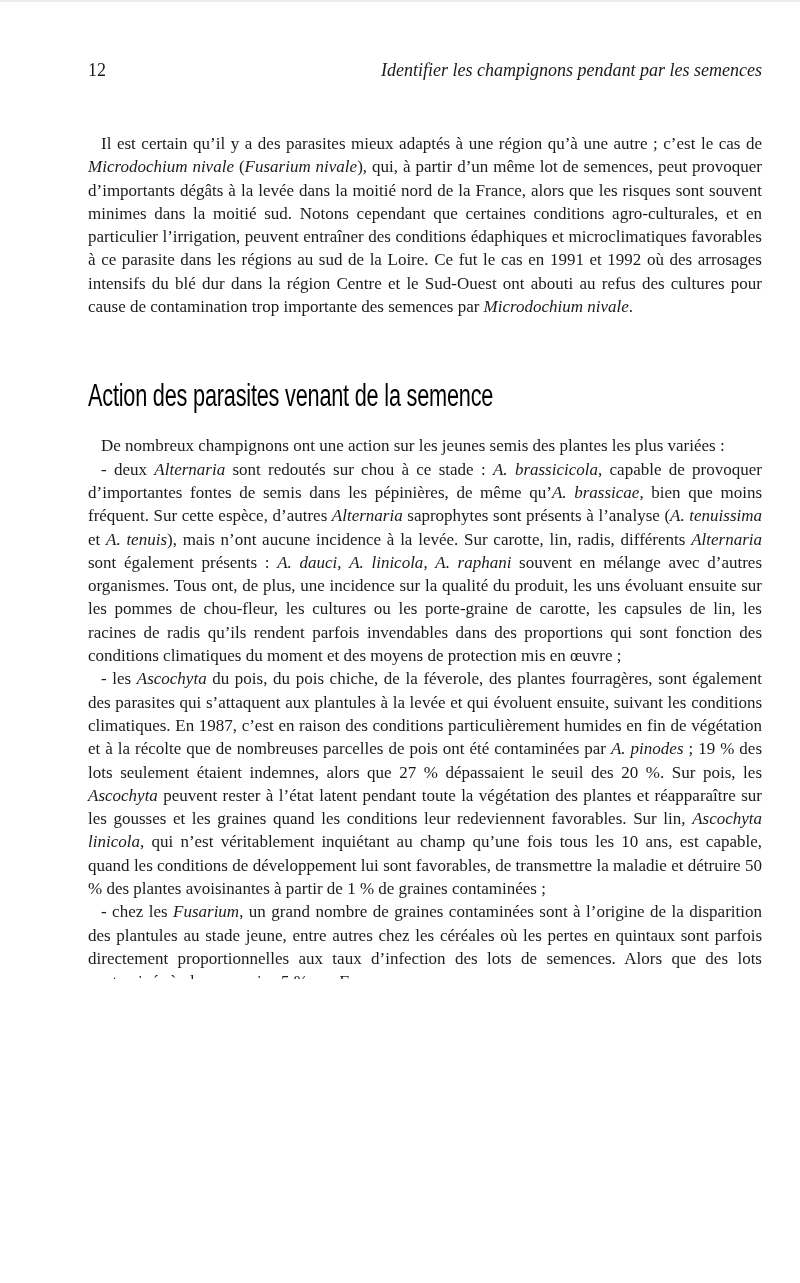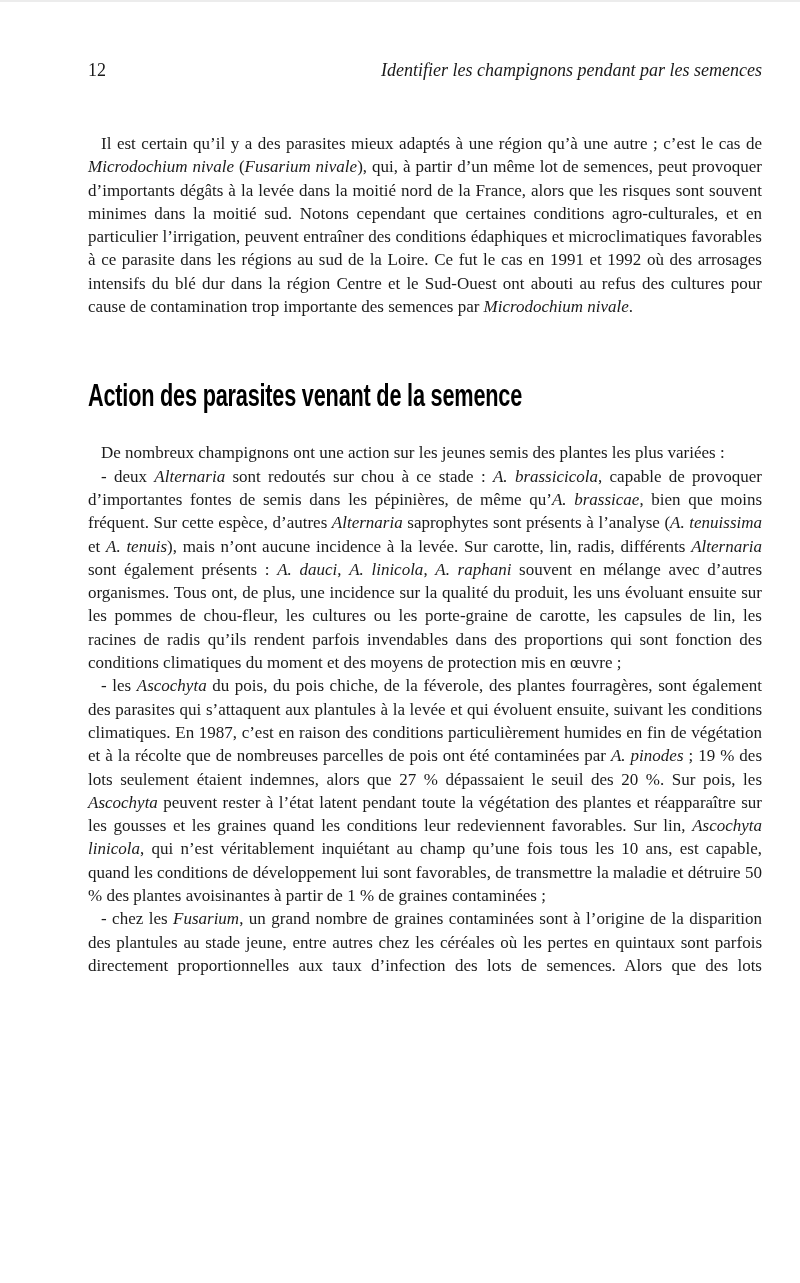--- a/index.html
+++ b/index.html
@@ -26,26 +26,26 @@
   .running-title { font-style: italic; }
   .body {
     margin: 0;
     font-size: 17px;
     line-height: 23.3px;
     text-align: justify;
     text-indent: 13px;
     color: #1b1b1b;
   }
   .intro { margin-top: 51px; }
-  .lead  { margin-top: 30px; }
+  .lead  { margin-top: 23px; }
   .it { font-style: italic; }
   h1.sec, h2.sub {
     margin: 0;
     font-family: "Liberation Sans", sans-serif;
-    font-weight: 700;
+    font-weight: 400;
     color: #000;
     white-space: nowrap;
   }
   h1.sec { margin-top: 62px; font-size: 31px; line-height: 31px; }
   h2.sub { margin-top: 38px; font-size: 21px; line-height: 21px; }
   h1.sec .cond, h2.sub .cond {
     display: inline-block;
     transform: scaleX(0.70);
     transform-origin: 0 50%;
     letter-spacing: -0.3px;

